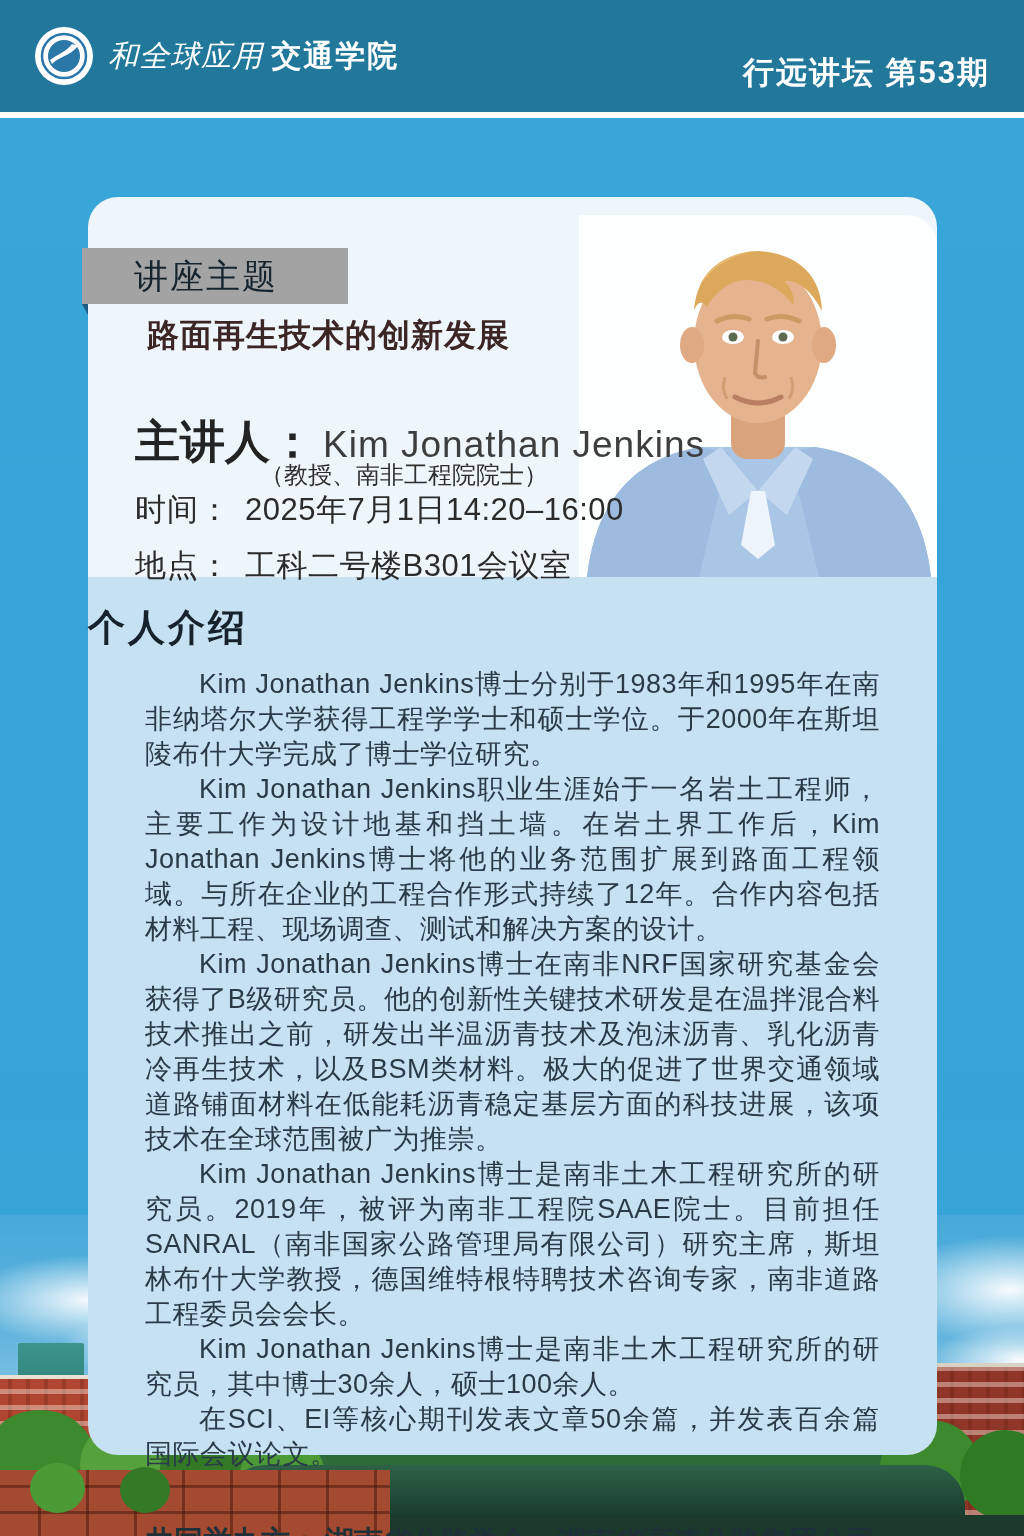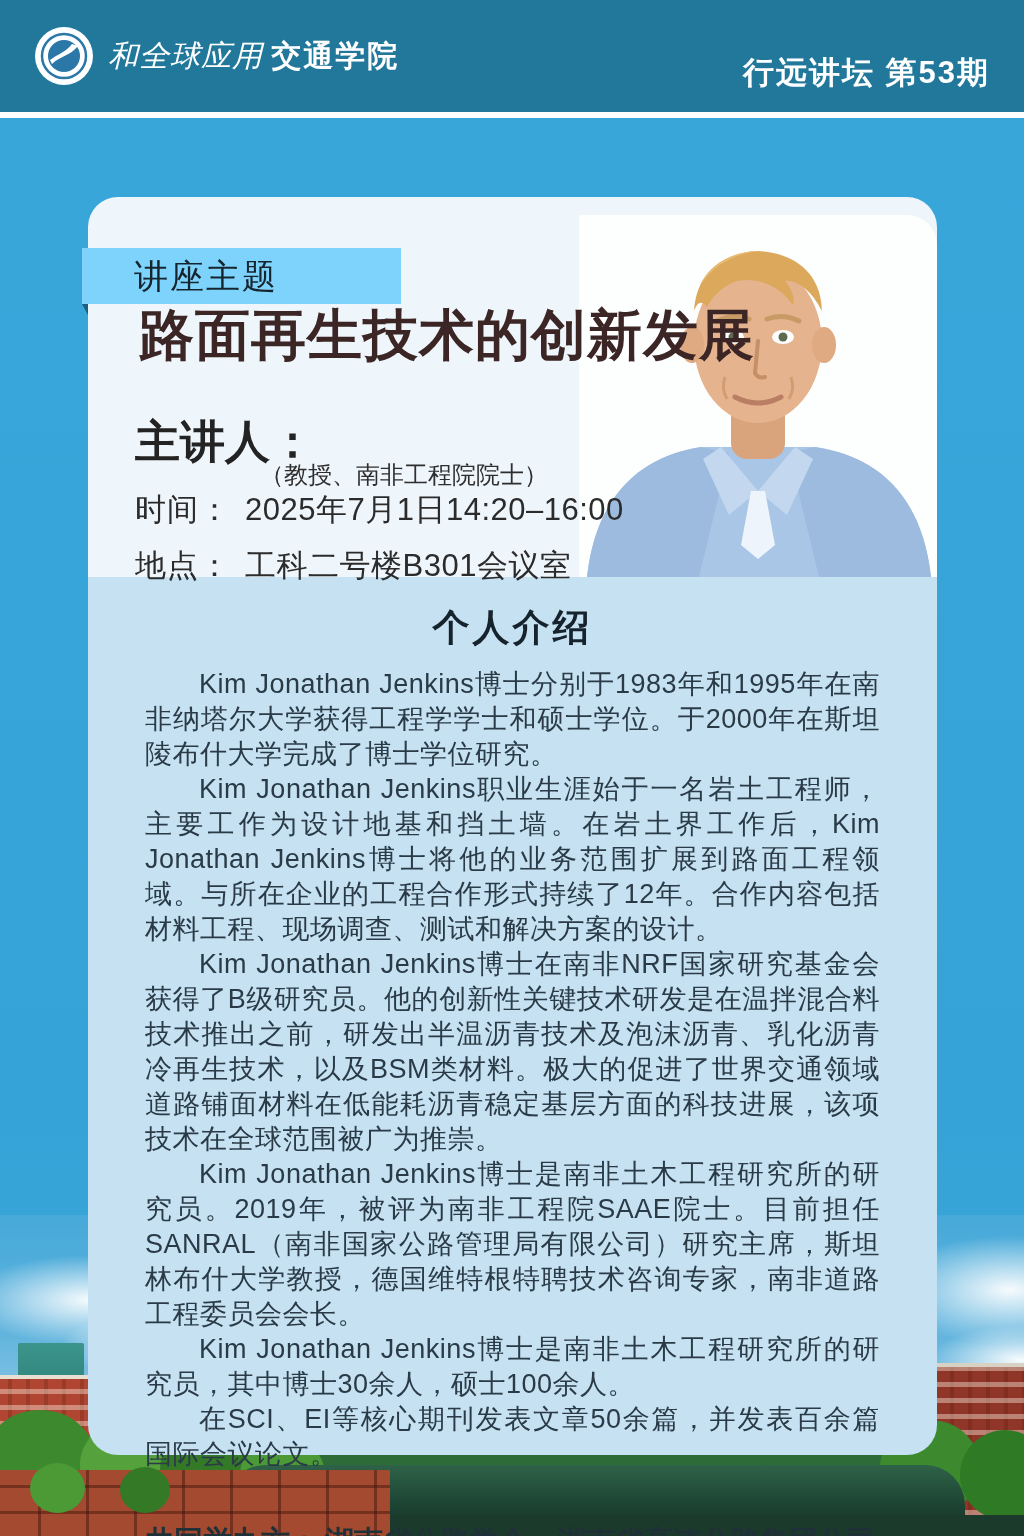--- a/index.html
+++ b/index.html
@@ -49,41 +49,41 @@
   .tr7{left:30px;top:248px;width:55px;height:50px;background:#4c9a35;}
   .tr8{left:120px;top:252px;width:50px;height:46px;background:#347a26;}
   .shore{position:absolute;left:360px;top:300px;width:680px;height:26px;background:#1b3a2c;}
 
   
   .card{position:absolute;left:88px;top:197px;width:849px;height:1258px;}
   .card-top{position:absolute;left:0;top:0;width:849px;height:380px;background:#eef5fb;border-radius:30px 30px 0 0;}
   .card-bottom{position:absolute;left:0;top:380px;width:849px;height:878px;background:#c5e1f2;border-radius:0 0 30px 30px;box-sizing:border-box;}
 
   
-  .ribbon{position:absolute;left:-6px;top:51px;width:319px;height:56px;background:#7dd3fc;z-index:3;}
+  .ribbon{position:absolute;left:-6px;top:51px;width:266px;height:56px;background:#a3a3a3;z-index:3;}
   .ribbon-label{font-size:34px;line-height:56px;color:#16242e;letter-spacing:2px;padding-left:52px;}
   .ribbon-fold{position:absolute;left:0;top:100%;width:0;height:0;border-top:11px solid #1c5d86;border-left:6px solid transparent;}
 
   
-  .title{position:absolute;left:51px;top:112px;z-index:2;font-family:"Liberation Serif","DejaVu Serif",serif;font-weight:900;font-size:55px;line-height:53px;color:#3b2525;letter-spacing:1px;}
+  .title{position:absolute;left:59px;top:112px;z-index:2;font-family:"Liberation Serif","DejaVu Serif",serif;font-weight:900;font-size:32px;line-height:53px;color:#3b2525;letter-spacing:1px;}
   .speaker-row{position:absolute;left:47px;top:215px;display:flex;align-items:baseline;z-index:2;}
   .speaker-label{font-size:45px;font-weight:bold;color:#232323;}
   .speaker-name{font-size:37px;color:#3d3d3d;margin-left:8px;letter-spacing:1px;}
   .speaker-sub{position:absolute;left:172px;top:262px;font-size:24px;color:#2e2e2e;z-index:2;}
   .info-row{position:absolute;left:47px;display:flex;align-items:flex-end;z-index:2;font-size:31px;color:#2b2b2b;}
   .info-time{top:292px;}
   .info-venue{top:348px;}
   .info-label{letter-spacing:1px;}
   .info-value{margin-left:14px;letter-spacing:.5px;}
 
   
   .photo{position:absolute;right:0;top:18px;width:358px;height:362px;border-top-right-radius:30px;overflow:hidden;z-index:1;}
 
   
-  .bio-heading{margin:0;padding-top:26px;text-align:center;font-size:37px;font-weight:bold;color:#17232c;letter-spacing:3px;}
+  .bio-heading{margin:0;padding-top:26px;text-align:left;font-size:37px;font-weight:bold;color:#17232c;letter-spacing:3px;}
   .bio{margin-top:14px;padding:0 57px;}
   .bio p{margin:0;font-size:27px;line-height:35px;color:#2a3b47;text-align:justify;text-indent:2em;letter-spacing:.5px;}
   .organizers{margin-top:44px;padding:0 57px;}
   .org-row{font-size:29px;line-height:50px;font-weight:bold;color:#203038;display:flex;}
   .org-value{margin-left:6px;}
 </style>
 </head>
 <body>
 
 <div class="poster">
@@ -144,20 +144,21 @@
         <div class="ribbon-label">讲座主题</div>
         <div class="ribbon-fold"></div>
       </div>
 
       <div class="title">
         <div>路面再生技术的创新发展</div>
       </div>
 
       <div class="speaker-row">
         <span class="speaker-label">主讲人：</span>
+        <span class="speaker-name">Kim Jonathan Jenkins</span>
       </div>
       <div class="speaker-sub">（教授、南非工程院院士）</div>
 
       <div class="info-row info-time">
         <span class="info-label">时间：</span>
         <span class="info-value">2025年7月1日14:20–16:00</span>
       </div>
       <div class="info-row info-venue">
         <span class="info-label">地点：</span>
         <span class="info-value">工科二号楼B301会议室</span>

